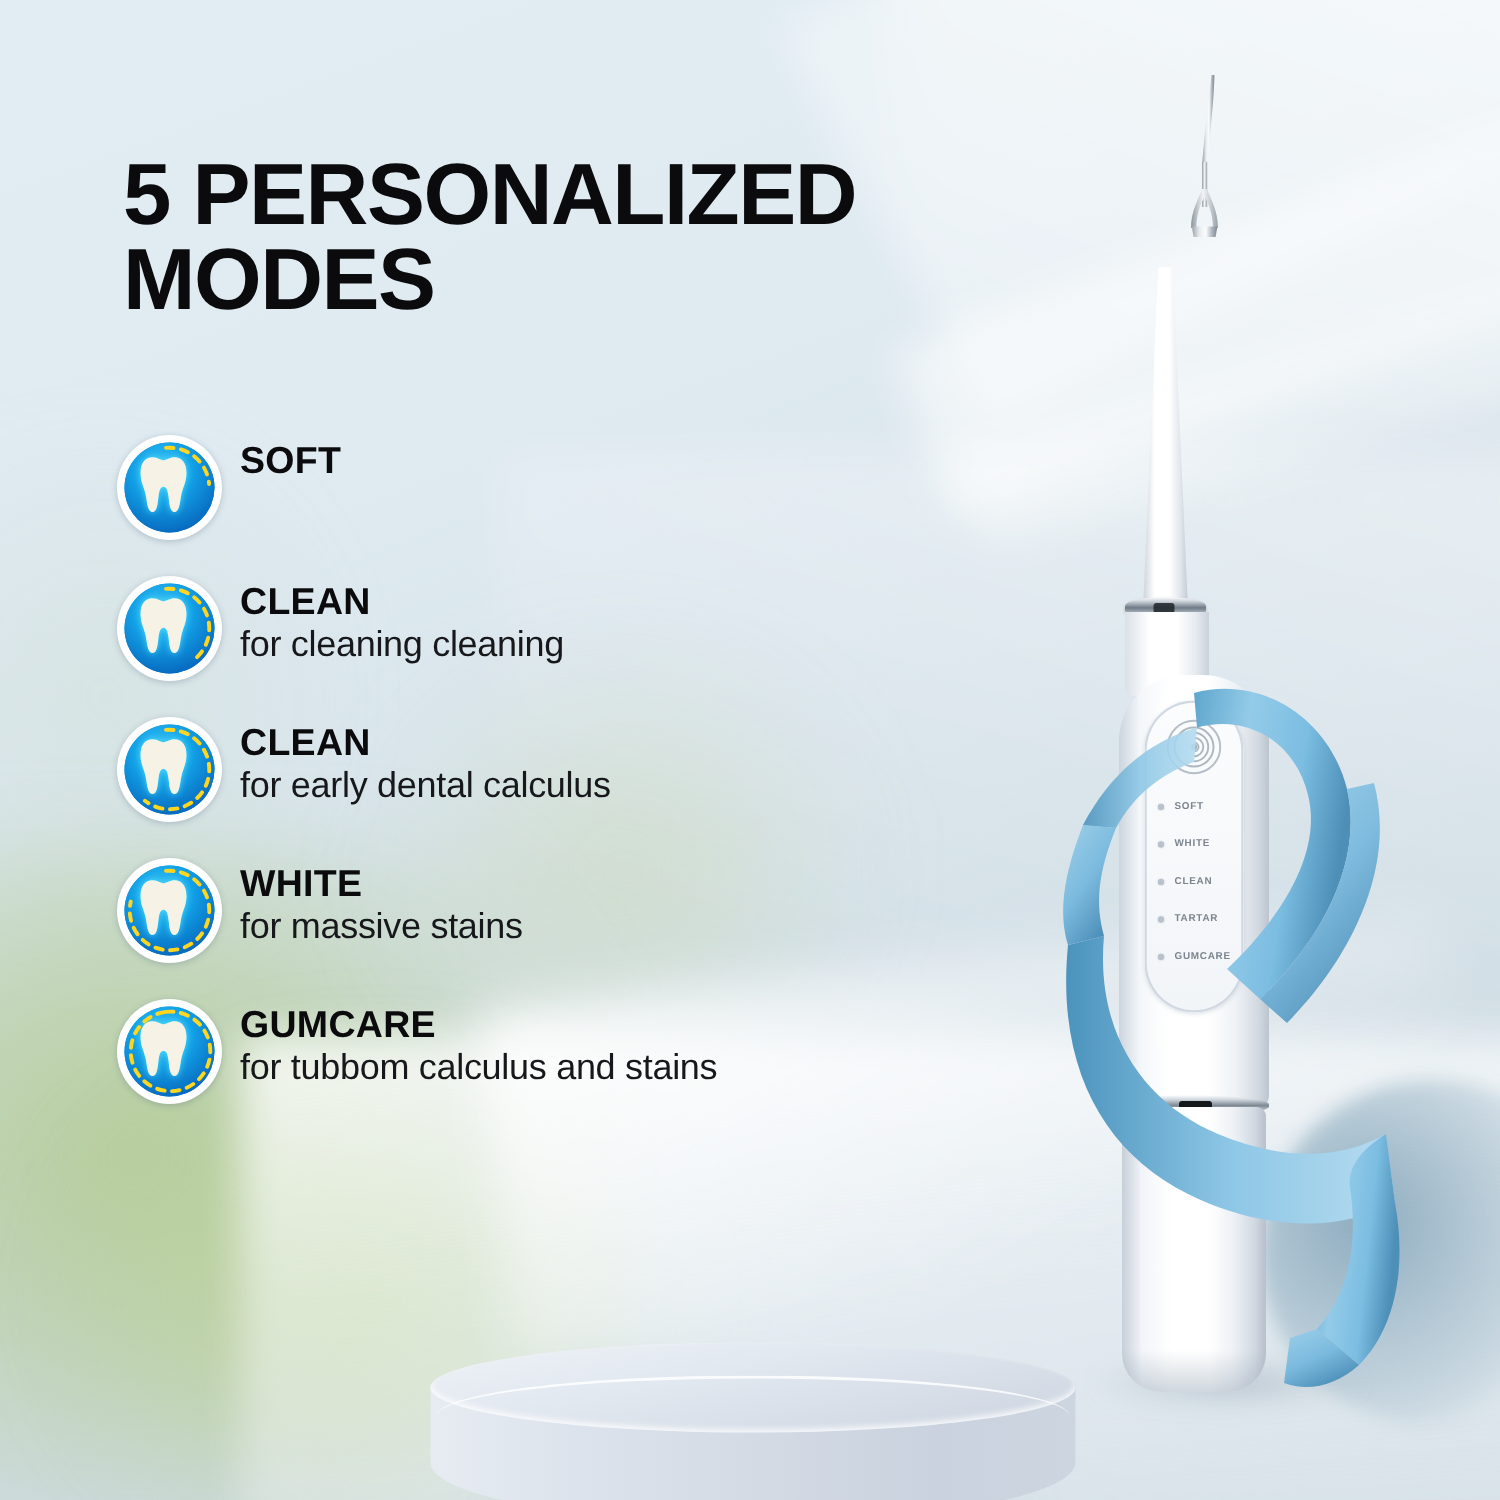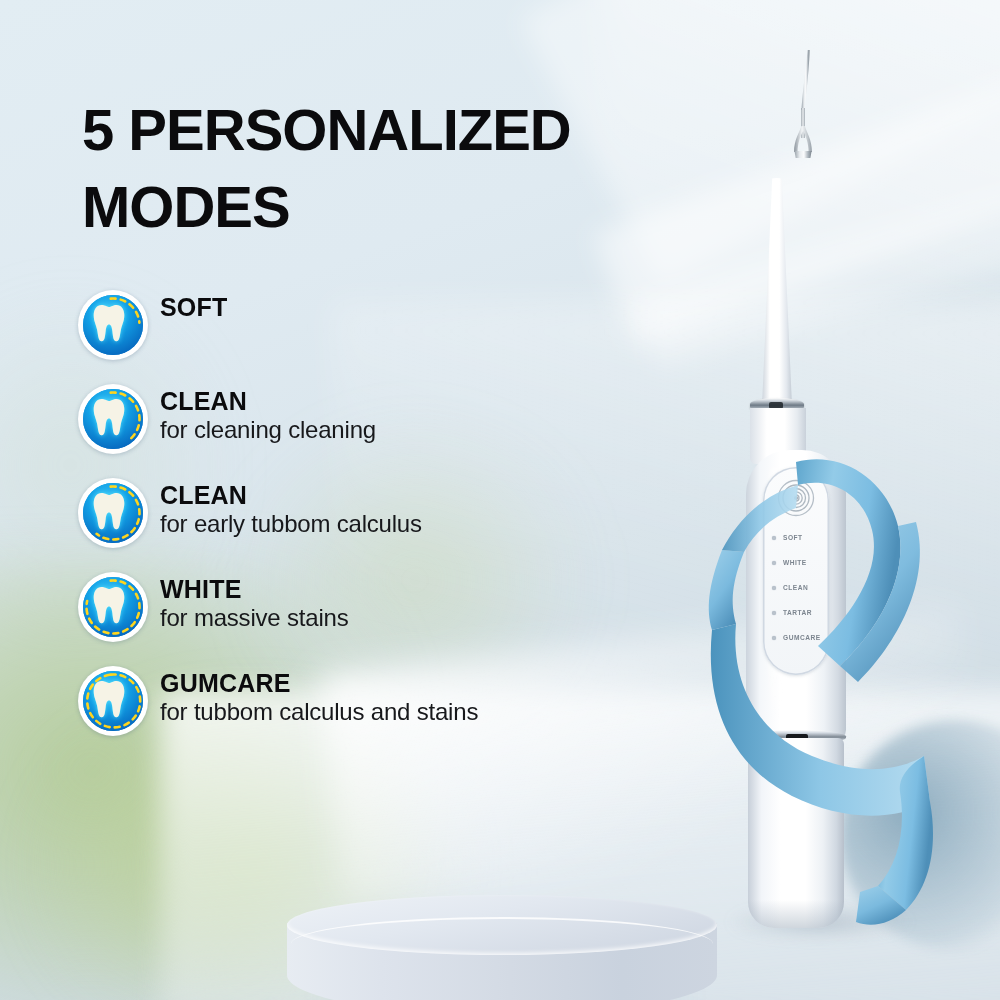--- a/index.html
+++ b/index.html
@@ -97,21 +97,21 @@
     background:radial-gradient(ellipse at 50% 50%, rgba(120,140,160,.28), rgba(120,140,160,0) 70%);
     filter:blur(9px);
   }
 
   
   .headline{
     position:absolute; left:82px; top:102px; width:580px;
     font-size:58px; line-height:.98; font-weight:bold;
     letter-spacing:-1px; color:#0b0b0d;
   }
-  .headline .l2{ display:block;margin-top:20px; }
+  .headline .l2{ display:block; }
 
   
   .features{ position:absolute; left:78px; top:290px; width:520px; }
   .feature{ position:relative; display:flex; align-items:flex-start; margin-bottom:24px; }
   .feature:last-child{ margin-bottom:0; }
   .f-icon{ position:relative; width:70px; height:70px; flex:0 0 70px; margin-right:12px; }
   .f-icon .ring{
     position:absolute; inset:0; border-radius:50%;
     background:#ffffff;
     box-shadow:0 1px 4px rgba(60,90,120,.28);
@@ -333,21 +333,21 @@
           </filter>
         </defs>
         <circle cx="35" cy="35" r="30" fill="url(#tg2)"></circle>
         <path d="M35 17.5 c-5.6 0 -7.6 -2.6 -11.4 -2.6 c-4.6 0 -7.9 3.8 -7.9 10.2 c0 6.2 2.2 9.2 3.4 14.6 c1.0 4.6 1.1 11.6 4.6 11.6 c3.2 0 3.4 -6.0 4.0 -10.6 c0.5 -3.8 1.3 -6.2 3.3 -6.2 c2.0 0 2.8 2.4 3.3 6.2 c0.6 4.6 0.8 10.6 4.0 10.6 c3.5 0 3.6 -7.0 4.6 -11.6 c1.2 -5.4 3.4 -8.4 3.4 -14.6 c0 -6.4 -3.3 -10.2 -7.9 -10.2 c-3.2 0 -5.0 1.9 -9.4 2.6 Z" fill="#5ae6ff" opacity=".85" filter="url(#glow2)"></path>
         <path d="M35 17.5 c-5.6 0 -7.6 -2.6 -11.4 -2.6 c-4.6 0 -7.9 3.8 -7.9 10.2 c0 6.2 2.2 9.2 3.4 14.6 c1.0 4.6 1.1 11.6 4.6 11.6 c3.2 0 3.4 -6.0 4.0 -10.6 c0.5 -3.8 1.3 -6.2 3.3 -6.2 c2.0 0 2.8 2.4 3.3 6.2 c0.6 4.6 0.8 10.6 4.0 10.6 c3.5 0 3.6 -7.0 4.6 -11.6 c1.2 -5.4 3.4 -8.4 3.4 -14.6 c0 -6.4 -3.3 -10.2 -7.9 -10.2 c-3.2 0 -5.0 1.9 -9.4 2.6 Z" fill="#f6f3e6"></path>
         <path d="M 32.69 8.60 A 26.5 26.5 0 1 1 18.61 55.83" fill="none" stroke="#ffd51e" stroke-width="2.6" stroke-linecap="round" stroke-dasharray="5 5"></path>
       </svg>
     </div>
     <div class="f-text">
       <div class="f-title">CLEAN</div>
-      <div class="f-desc">for early tubbom calculus</div>
+      <div class="f-desc">for early dental calculus</div>
     </div>
       </div>
       <div class="feature">
     <div class="f-icon">
       <div class="ring"></div>
       <div class="disc"></div>
       <svg viewBox="0 0 70 70">
         <defs>
           <radialGradient id="tg3" cx="42%" cy="30%" r="72%">
             <stop offset="0%" stop-color="#3dc4f5"></stop>

